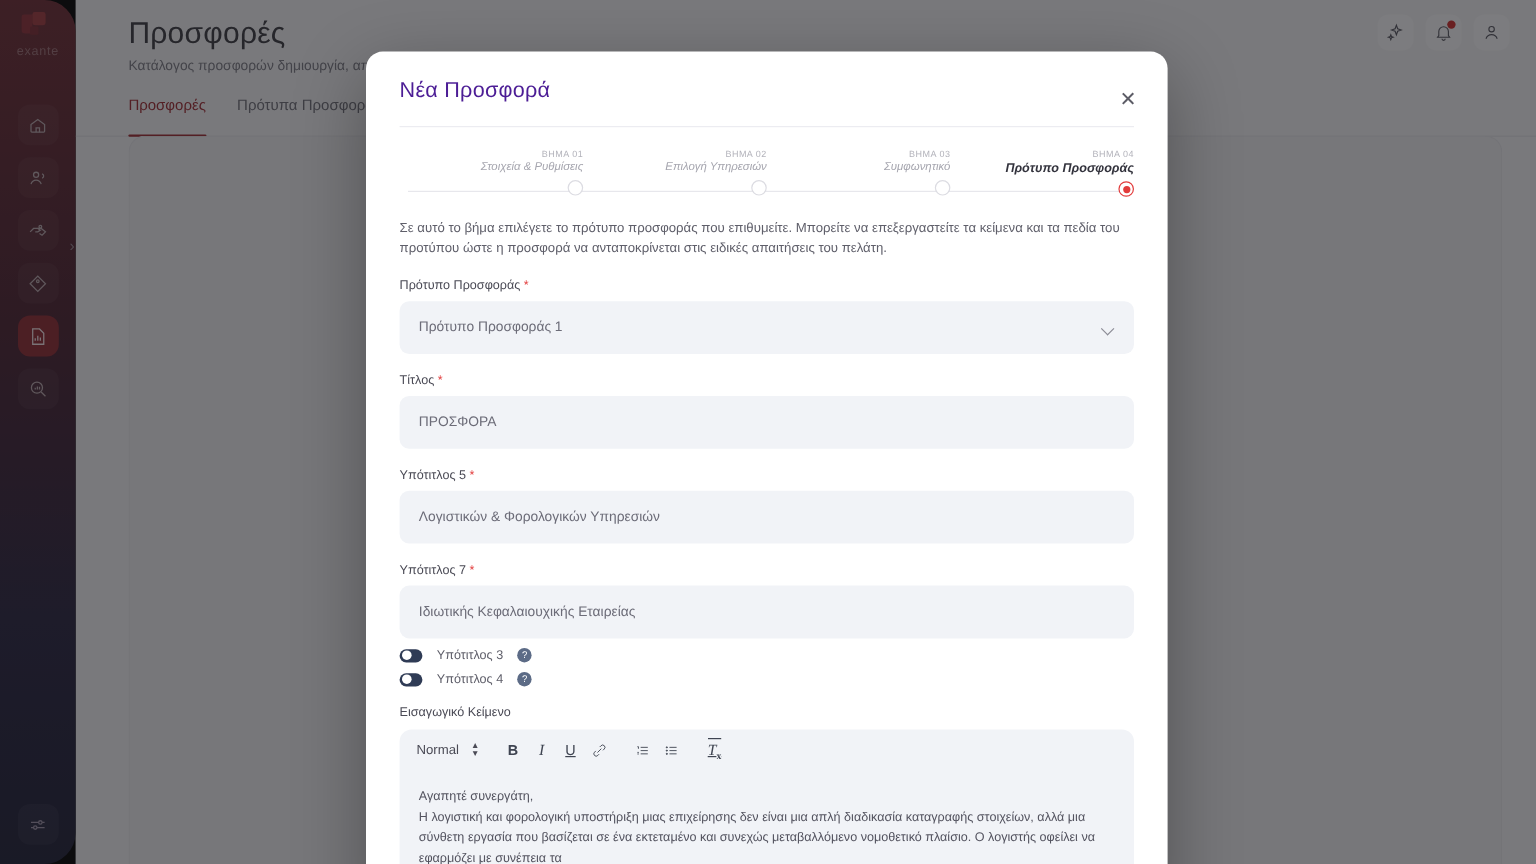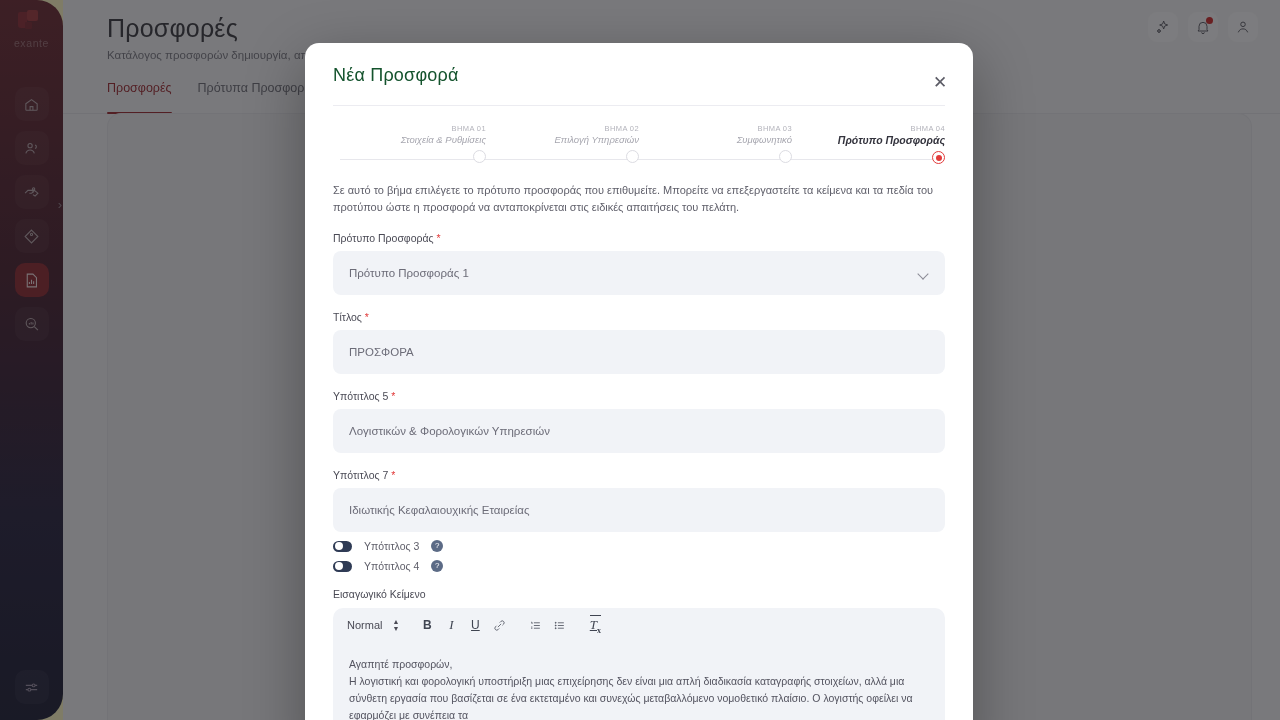--- a/index.html
+++ b/index.html
@@ -6,21 +6,21 @@
   * { box-sizing: border-box; margin: 0; padding: 0; }
   html, body {
     width: 1280px; height: 720px;
     overflow: hidden;
     font-family: "Liberation Sans", "DejaVu Sans", sans-serif;
     background: #ffffff;
   }
   #app { position: relative; width: 1280px; height: 720px; overflow: hidden; }
 
   
-  .bg-layer { position: absolute; inset: 0; background: #fef9c3; }
+  .bg-layer { position: absolute; inset: 0; background: #000000; }
 
   .sidebar {
     position: absolute; left: 0; top: 0; width: 63px; height: 720px;
     background: linear-gradient(180deg, #6d2b33 0%, #4a2230 38%, #28243f 72%, #1e1f36 100%);
     border-top-right-radius: 26px; border-bottom-right-radius: 26px;
     display: flex; flex-direction: column; align-items: center;
   }
   .logo-wrap { margin-top: 10px; display:flex; flex-direction:column; align-items:center; }
   .logo-mark { width: 26px; height: 24px; position: relative; }
   .logo-mark .sq1 { position:absolute; left:0; top:2px; width:9px; height:16px; background:#8e3038; border-radius:2px 0 0 3px; }
@@ -65,21 +65,21 @@
   .scrim { position:absolute; inset:0; background: rgba(22,22,26,0.55); }
 
   
   .modal {
     position:absolute; left: 305px; top: 43px; width: 668px; height: 720px;
     background:#ffffff; border-radius: 14px 14px 0 0;
     box-shadow: 0 18px 60px rgba(0,0,0,0.32);
     overflow: hidden;
   }
   .modal-head { padding: 22px 28px 0 28px; position: relative; }
-  .modal-title { font-size: 18px; font-weight: 400; color: #14532d; letter-spacing: 0.2px; }
+  .modal-title { font-size: 18px; font-weight: 400; color: #4c1d95; letter-spacing: 0.2px; }
   .modal-close {
     position:absolute; right: 22px; top: 28px; width: 22px; height:22px;
     display:flex; align-items:center; justify-content:center; color:#5c5c66; font-size: 17px; line-height:1;
   }
   .modal-divider { margin: 19px 28px 0 28px; height:1px; background:#ececf1; }
 
   
   .stepper { position:relative; margin: 18px 28px 0 28px; height: 44px; }
   .step-track { position:absolute; left: 7px; right: 7px; top: 35px; height:1px; background:#e7e7ec; }
   .steps { display:flex; position:relative; }
@@ -361,21 +361,21 @@
                   <circle cx="5" cy="12" r="0.9" fill="#3f4451"></circle>
                   <circle cx="5" cy="17" r="0.9" fill="#3f4451"></circle>
                 </svg>
             </div>
             <div class="tb-gap"></div>
             <div class="tb-btn">
               <span style="font-family:'Liberation Serif',serif;font-size:13px;font-style:italic;border-top:1.3px solid #3f4451;padding-top:1px;text-decoration:underline;">T<sub style="font-size:8px;font-style:normal;font-weight:700;">x</sub></span>
             </div>
           </div>
           <div class="editor-body">
-            <p>Αγαπητέ προσφορών,</p>
+            <p>Αγαπητέ συνεργάτη,</p>
             <p><span>Η λογιστική και φορολογική υποστήριξη μιας επιχείρησης δεν είναι μια απλή διαδικασία καταγραφής στοιχείων, αλλά μια σύνθετη εργασία που βασίζεται σε ένα εκτεταμένο και συνεχώς μεταβαλλόμενο νομοθετικό πλαίσιο. Ο λογιστής οφείλει να εφαρμόζει με συνέπεια τα </span></p>
 
           </div>
         </div>
       </div>
     </div>
   </div>
 </div>
 
 </body></html>

